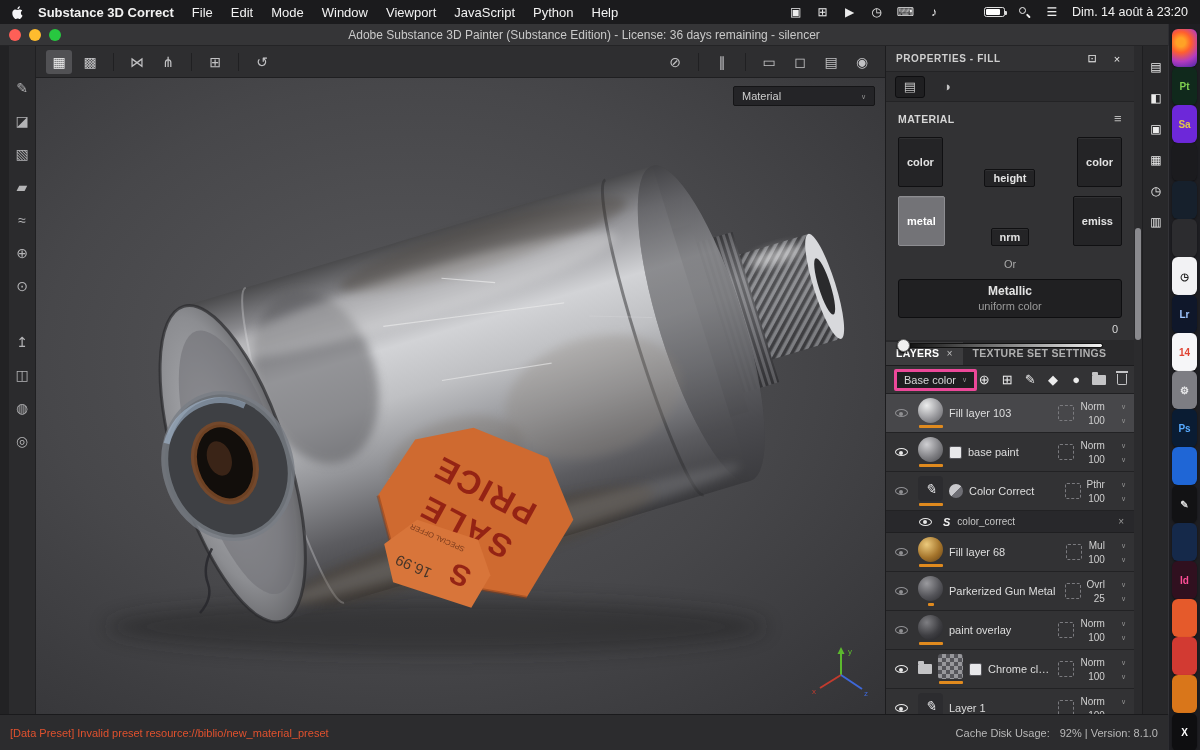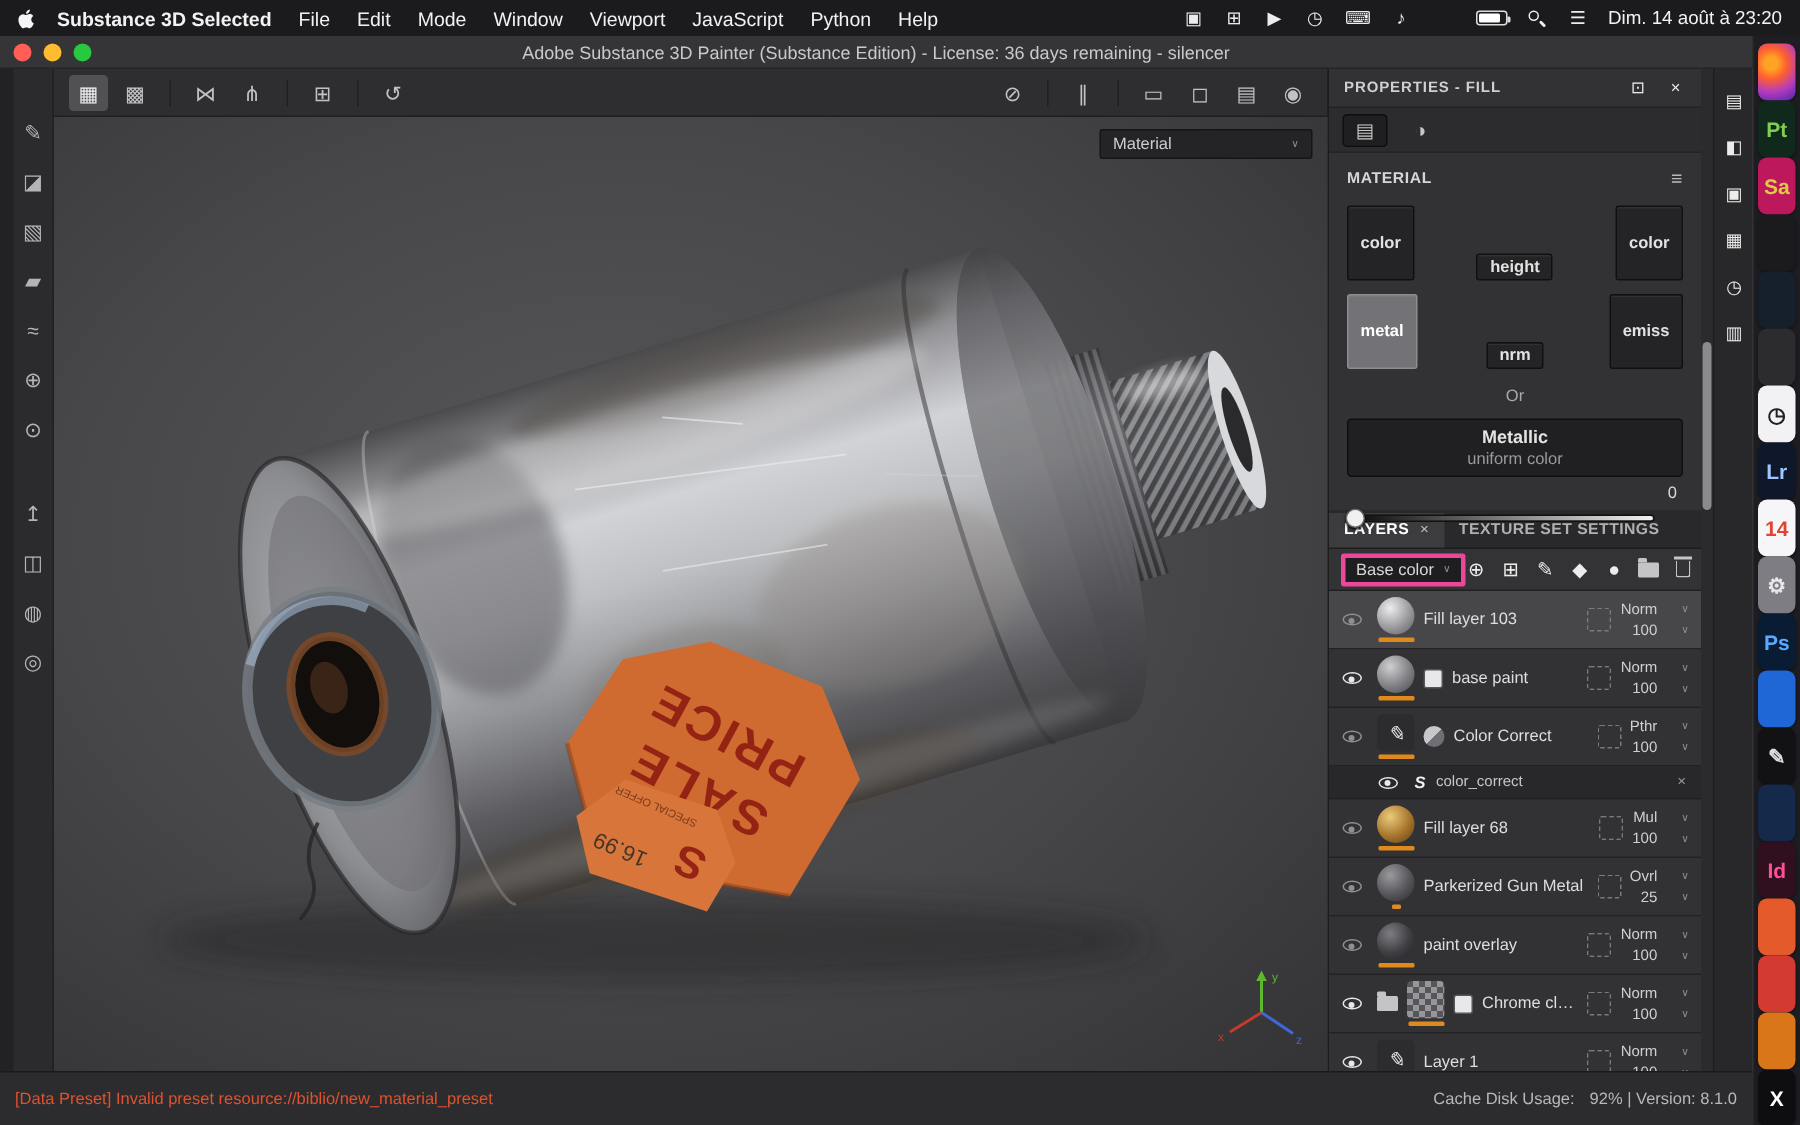--- a/index.html
+++ b/index.html
@@ -156,35 +156,35 @@
   
   .statusbar { height:36px; background:#2c2c2e; border-top:1px solid #1a1a1c; display:flex; align-items:center;
     padding:0 10px; font-size:11px; flex:0 0 auto; }
   .status-error { color:#e0512e; white-space:nowrap; }
   .status-info { margin-left:auto; color:#b8b8b8; display:flex; gap:10px; white-space:nowrap; }
 
   
   .dock { width:32px; background:rgba(35,35,40,0.85); border-left:1px solid rgba(255,255,255,0.07);
     display:flex; flex-direction:column; align-items:center; justify-content:space-between; padding:5px 0; flex:0 0 auto; }
   .dock-item { width:25px; height:38px; border-radius:6px; display:flex; align-items:center; justify-content:center;
-    font-size:14px; font-weight:bold; color:#fff; flex:0 0 auto; box-shadow:0 1px 2px rgba(0,0,0,.4); }
+    font-size:10px; font-weight:bold; color:#fff; flex:0 0 auto; box-shadow:0 1px 2px rgba(0,0,0,.4); }
 </style>
 </head>
 <body>
 
 <div class="screen">
 
   <div class="menubar">
     <span class="apple-wrap">
       <svg width="13" height="15" viewBox="0 0 15 16">
         <path fill="#f5f5f7" d="M12.52 8.6c-.02-1.83 1.5-2.71 1.57-2.75-.86-1.25-2.19-1.42-2.66-1.44-1.13-.12-2.21.67-2.78.67-.57 0-1.46-.65-2.4-.63-1.23.02-2.37.72-3 1.82-1.28 2.22-.33 5.5.92 7.3.61.88 1.34 1.87 2.29 1.83.92-.04 1.27-.59 2.38-.59 1.11 0 1.42.59 2.4.57.99-.02 1.62-.9 2.22-1.78.7-1.02.99-2.01 1-2.06-.02-.01-1.92-.74-1.94-2.94zM10.66 3.21c.51-.62.85-1.47.76-2.33-.73.03-1.62.49-2.14 1.1-.47.55-.88 1.42-.77 2.26.81.06 1.64-.41 2.15-1.03z"></path>
       </svg>
     </span>
     <span class="menu-items">
-        <span class="menu-item app-name">Substance 3D Selected</span>
+        <span class="menu-item app-name">Substance 3D Correct</span>
         <span class="menu-item">File</span>
         <span class="menu-item">Edit</span>
         <span class="menu-item">Mode</span>
         <span class="menu-item">Window</span>
         <span class="menu-item">Viewport</span>
         <span class="menu-item">JavaScript</span>
         <span class="menu-item">Python</span>
         <span class="menu-item">Help</span>
       </span>
     <span class="menu-status">
@@ -668,21 +668,21 @@
         <span class="status-info">
           <span>Cache Disk Usage:</span>
           <span>92% | Version: 8.1.0</span>
         </span>
       </div>
     </div>
 
     <div class="dock">
         <span class="dock-item" style="background: radial-gradient(circle at 35% 35%, rgb(255, 162, 38) 15%, rgb(255, 95, 46) 35%, rgb(179, 59, 191) 65%, rgb(74, 39, 168) 100%);"></span>
         <span class="dock-item" style="background: rgb(16, 41, 28); color: rgb(127, 206, 79);">Pt</span>
-        <span class="dock-item" style="background: #be185d; color: rgb(224, 200, 74);">Sa</span>
+        <span class="dock-item" style="background: #6d28d9; color: rgb(224, 200, 74);">Sa</span>
         <span class="dock-item" style="background: rgb(27, 27, 30);"></span>
         <span class="dock-item" style="background: rgb(22, 32, 44);"></span>
         <span class="dock-item" style="background: rgb(44, 44, 47);"></span>
         <span class="dock-item" style="background: rgb(242, 242, 244); color: rgb(34, 34, 34);">◷</span>
         <span class="dock-item" style="background: #0f172a; color: rgb(159, 198, 255);">Lr</span>
         <span class="dock-item" style="background: rgb(246, 246, 248); color: rgb(224, 68, 52);">14</span>
         <span class="dock-item" style="background: rgb(125, 125, 131); color: rgb(232, 232, 234);">⚙</span>
         <span class="dock-item" style="background: rgb(10, 28, 51); color: rgb(87, 170, 255);">Ps</span>
         <span class="dock-item" style="background: rgb(31, 102, 214);"></span>
         <span class="dock-item" style="background: rgb(18, 18, 20); color: rgb(221, 221, 221);">✎</span>

